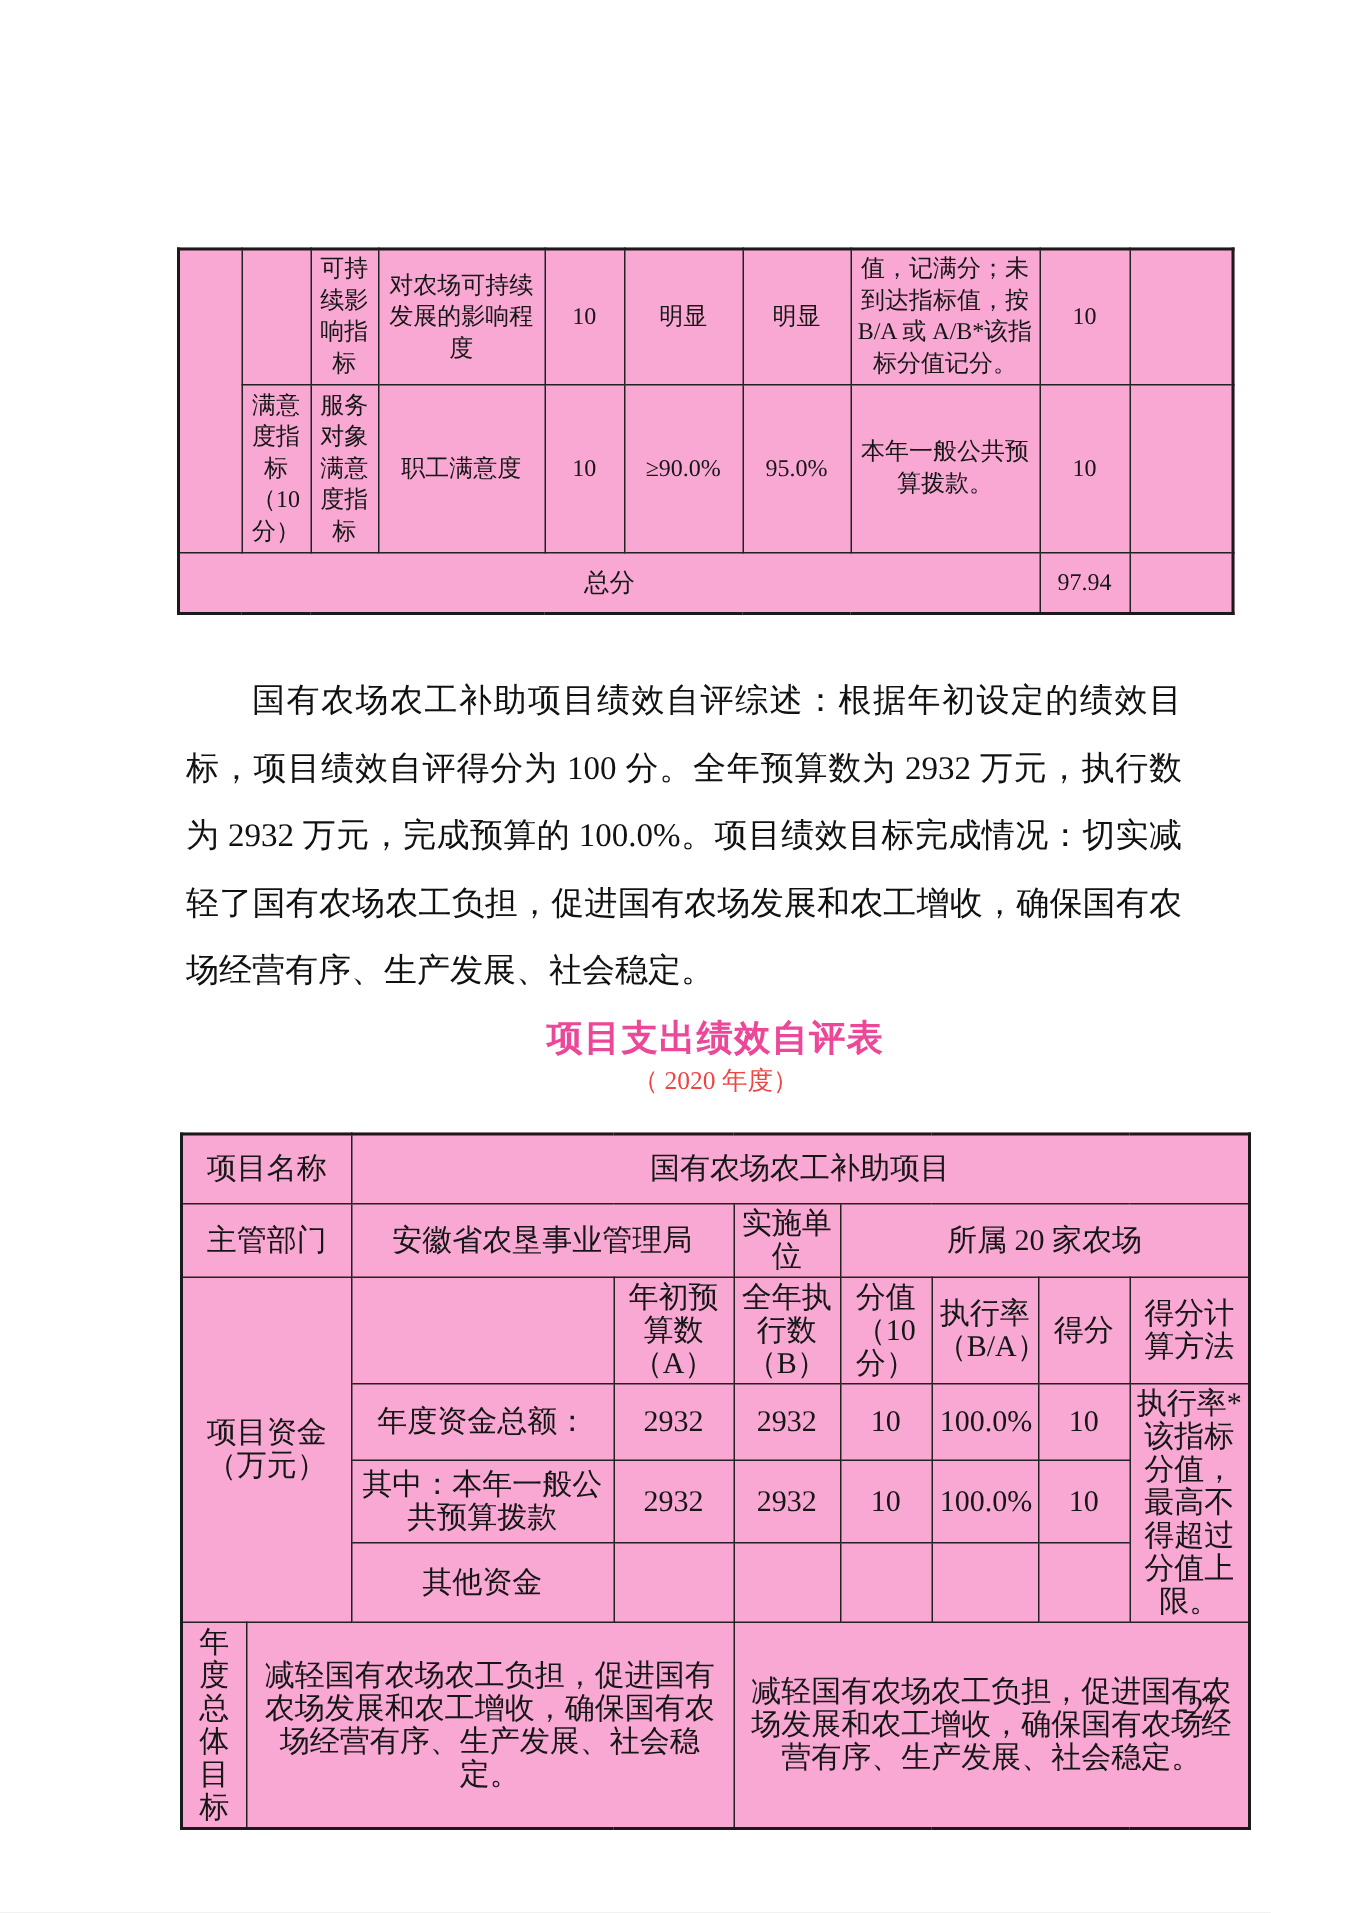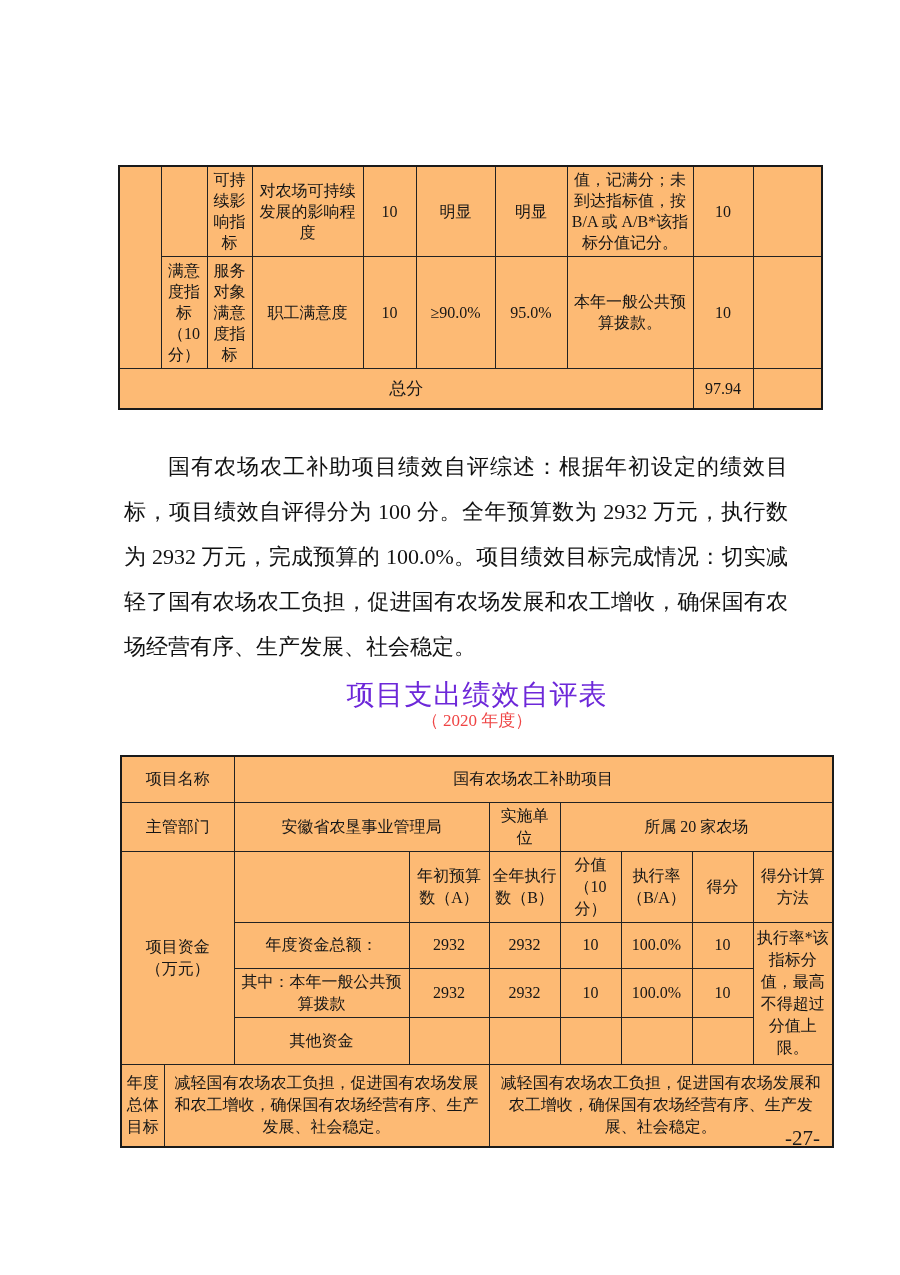--- a/index.html
+++ b/index.html
@@ -11,21 +11,21 @@
     background: #ffffff;
     margin: 0 auto;
     overflow: hidden;
     font-family: "Liberation Serif", "DejaVu Serif", serif;
     color: #161616;
   }
   table {
     border-collapse: collapse;
     table-layout: fixed;
     position: absolute;
-    background: #fdba74;
+    background: #f9a8d4;
   }
   td {
     border: 1px solid #222;
     text-align: center;
     vertical-align: middle;
     overflow: hidden;
   }
   
   .t-top { left: 118px; top: 165px; width: 703px; border: 2px solid #1a1a1a; }
   .t-top td { font-size: 16px; line-height: 21px; padding: 2px 3px; }
@@ -38,34 +38,34 @@
     font-size: 22px; line-height: 45px;
     text-align: justify; text-align-last: left;
     text-indent: 44px;
     color: #111;
   }
   
   .eval-title {
     position: absolute;
     left: 54px; top: 676px; width: 846px;
     text-align: center;
-    font-size: 28px; font-weight: normal; letter-spacing: 1px;
-    color: #6d28d9;
+    font-size: 24px; font-weight: bold; letter-spacing: 1px;
+    color: #ec4899;
     font-family: "Liberation Sans", "DejaVu Sans", sans-serif;
   }
   .eval-subtitle {
     position: absolute;
     left: 54px; top: 709px; width: 846px;
     text-align: center;
     font-size: 17px;
     color: #ef4444;
   }
   
   .t-eval { left: 120px; top: 755px; width: 712px; border: 2px solid #1a1a1a; }
-  .t-eval td { font-size: 16px; line-height: 22px; padding: 2px 5px; }
+  .t-eval td { font-size: 20px; line-height: 22px; padding: 2px 5px; }
   .t-eval td.tight { padding: 2px 3px; }
   .pre { white-space: pre-line; }
   
   .page-num {
     position: absolute;
     left: 700px; top: 1126px; width: 120px;
     text-align: right;
     font-size: 21px;
     color: #1a1a1a;
   }

